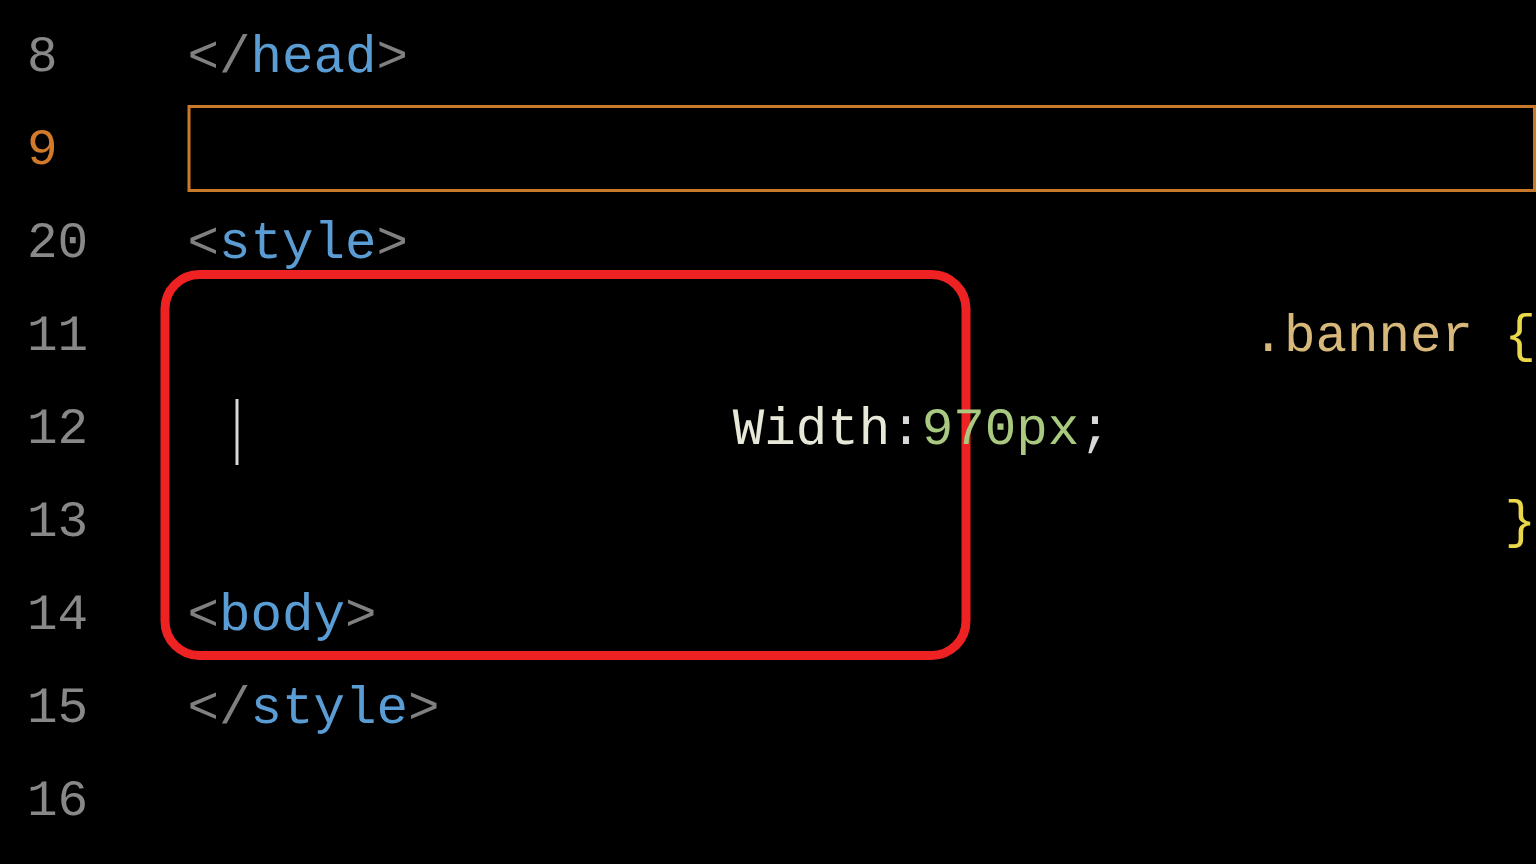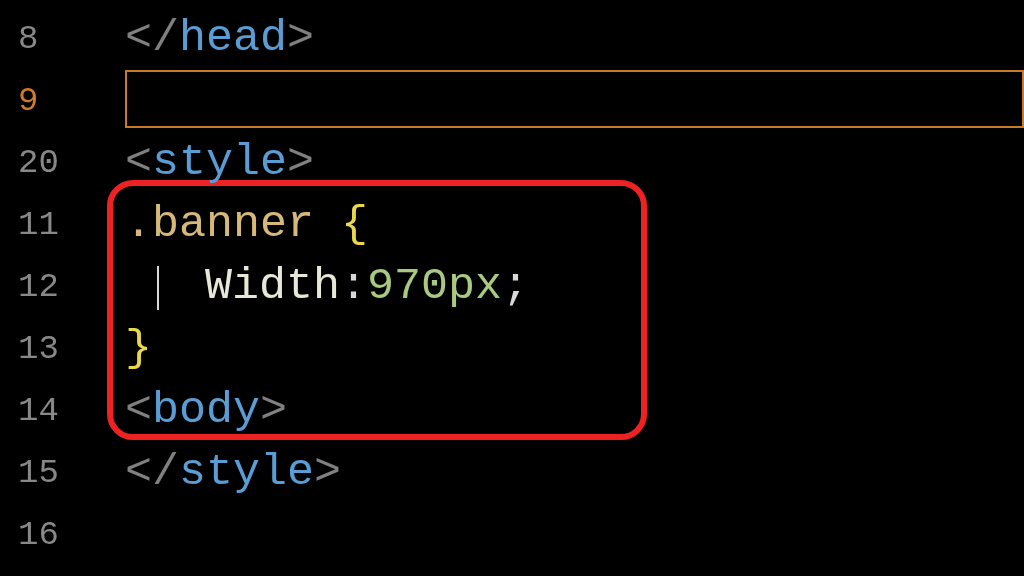--- a/index.html
+++ b/index.html
@@ -33,21 +33,21 @@
     }
     .code-area {
       flex: 1;
       padding-top: 8px;
       position: relative;
     }
     .code-line {
       height: 62px;
       line-height: 62px;
       white-space: pre;
-      font-size: 45px;
+      font-size: 35px;
       padding-left: 50px;
       position: relative;
     }
     .tok-bracket { color: #808080; }
     .tok-tag { color: #5a9cd4; }
     .tok-selector { color: #d6b87a; }
     .tok-brace { color: #e8d84a; }
     .tok-prop { color: #e8e8d8; }
     .tok-value { color: #a8c97f; }
     .tok-semi { color: #d8d8d8; }
@@ -72,22 +72,22 @@
       pointer-events: none;
     }
     .indent-guide {
       position: absolute;
       left: 82px;
       top: 10px;
       width: 2px;
       height: 44px;
       background: #d8d8d8;
     }
-    .code-line.indented { padding-left: 130px; }
-    .code-line.rule-indent { padding-left: 50px; }
+    .code-line.indented { padding-left: 130px; text-align: center; }
+    .code-line.rule-indent { padding-left: 50px; text-align: right; }
   </style>
 </head>
 <body>
 
 <div class="editor">
   <div class="gutter">
     <div class="line-number">8</div>
     <div class="line-number current">9</div>
     <div class="line-number">20</div>
     <div class="line-number">11</div>

